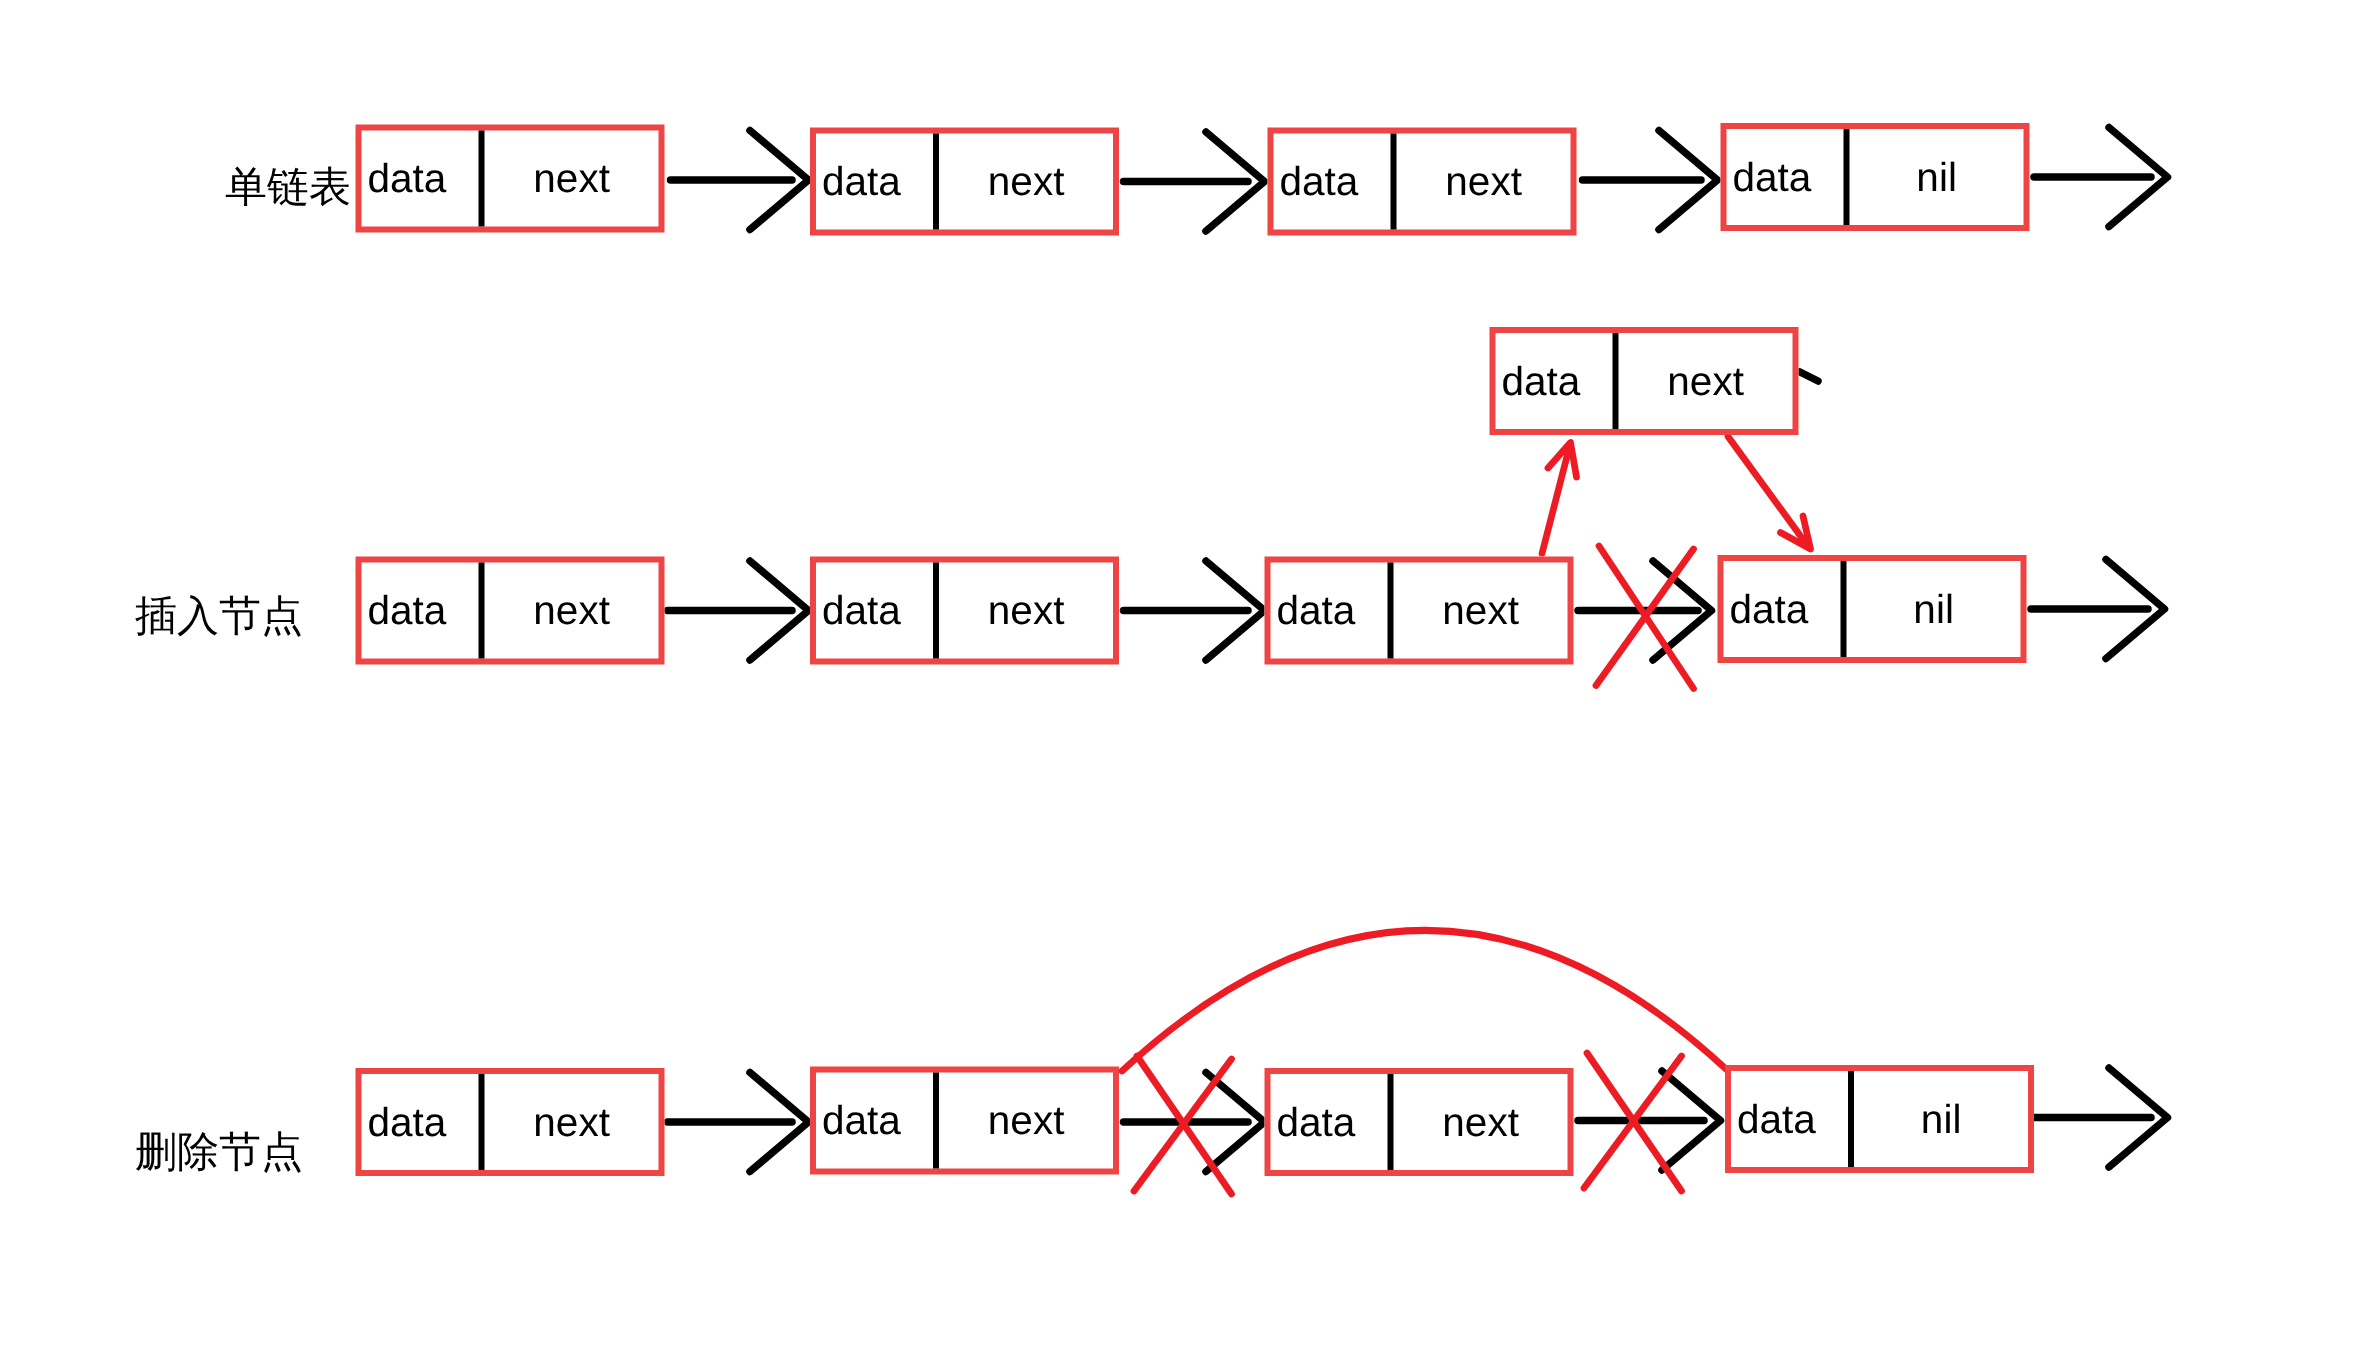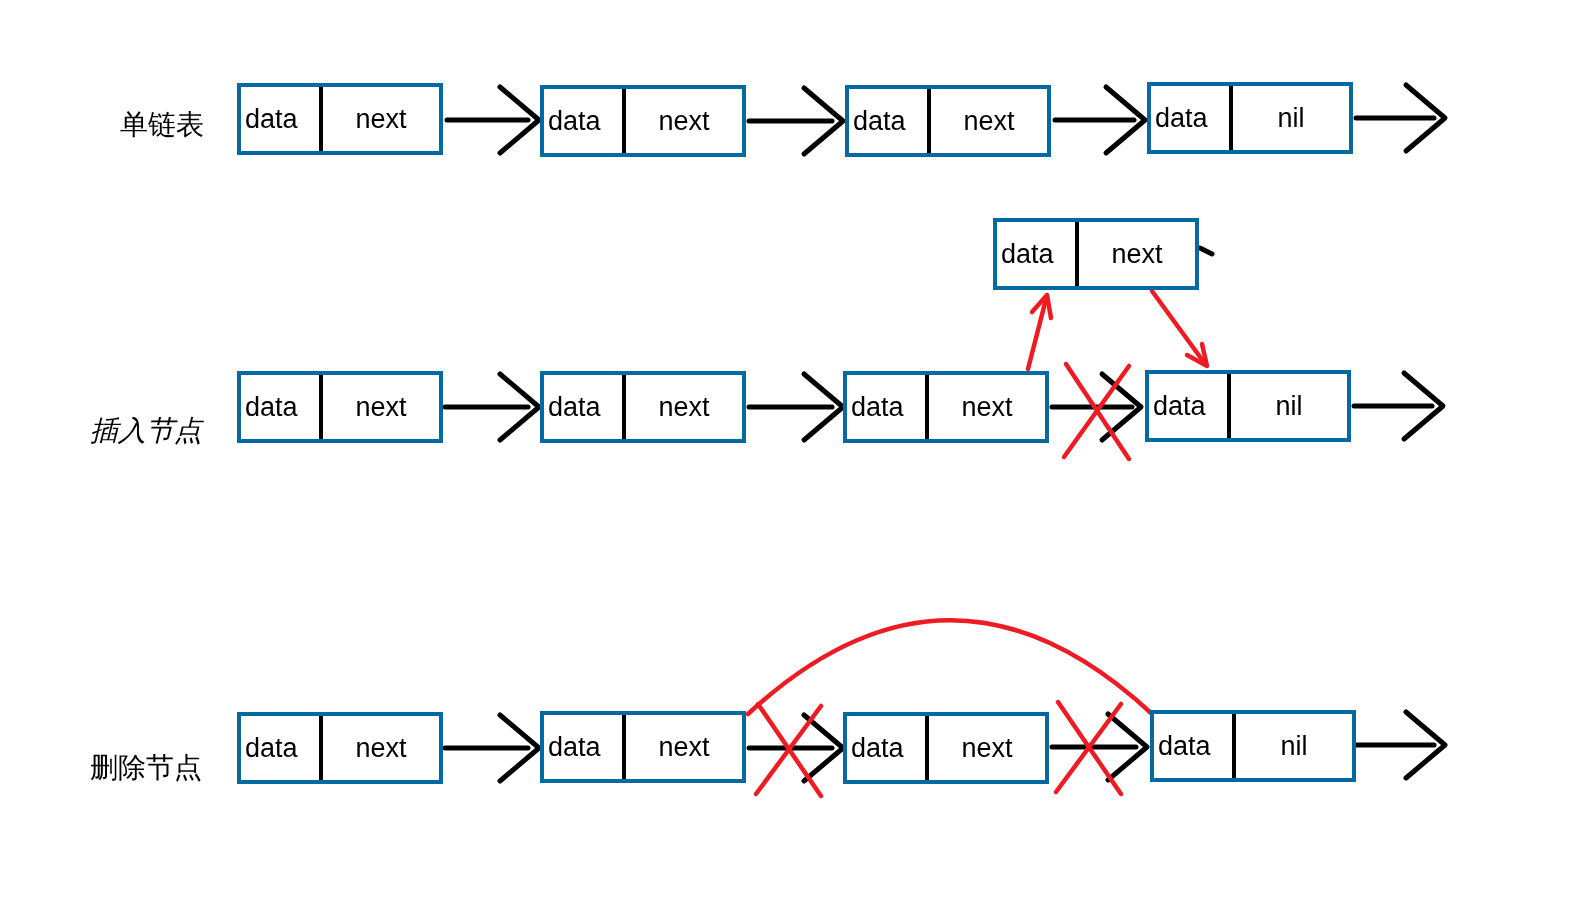--- a/index.html
+++ b/index.html
@@ -15,21 +15,21 @@
   svg.links { position: absolute; left: 0; top: 0; }
   .shaft   { stroke: #000000; stroke-width: 5; stroke-linecap: round; }
   .chev    { stroke: #000000; stroke-width: 5; fill: none; stroke-linejoin: round; stroke-linecap: round; }
   .redln   { stroke: #ed1c24; stroke-width: 4.5; fill: none; stroke-linecap: round; stroke-linejoin: round; }
 
   .node {
     position: absolute;
     display: flex;
     width: 206px;
     height: 72px;
-    border: 4px solid #0369a1;
+    border: 4px solid #ef4444;
     background: #ffffff;
   }
   .node .cell {
     display: flex;
     align-items: center;
     font-size: 27px;
     color: #000000;
     line-height: 1;
   }
   .node .cell.f1 { width: 90px; border-right: 4px solid #000000; padding-left: 4px; }
@@ -116,22 +116,22 @@
       <line class="redln" x1="758" y1="704" x2="821" y2="796"></line>
       <line class="redln" x1="821" y1="706" x2="756" y2="794"></line>
     </g>
     <g>
       <line class="redln" x1="1058" y1="702" x2="1121" y2="794"></line>
       <line class="redln" x1="1121" y1="704" x2="1056" y2="792"></line>
     </g>
     <path class="redln" d="M 748 714 Q 950 527 1151 713"></path>
   </svg>
 
-  <div class="row-label" style="left:120px; top:106px;">单链表</div>
-  <div class="row-label" style="left:90px; top:412px;font-style:italic;">插入节点</div>
+  <div class="row-label" style="left:150px; top:106px;">单链表</div>
+  <div class="row-label" style="left:90px; top:392px;">插入节点</div>
   <div class="row-label" style="left:90px; top:732px;margin-top:17px;">删除节点</div>
 
   <div class="node" style="left:237px; top:83px;">
     <div class="cell f1">data</div>
     <div class="cell f2">next</div>
   </div>
   <div class="node" style="left:540px; top:85px;">
     <div class="cell f1">data</div>
     <div class="cell f2">next</div>
   </div>

